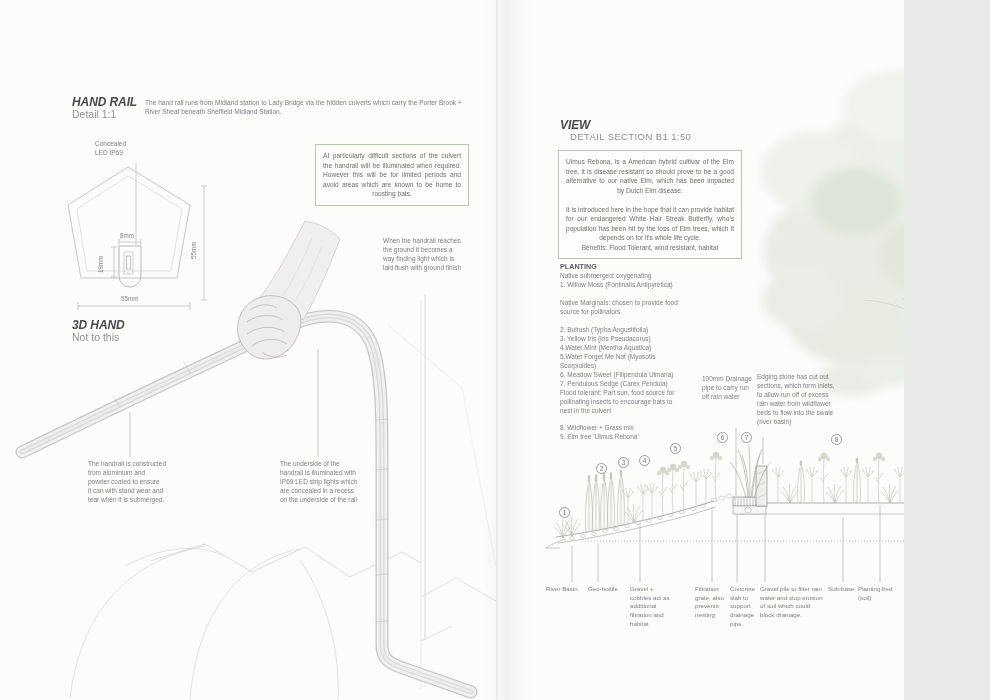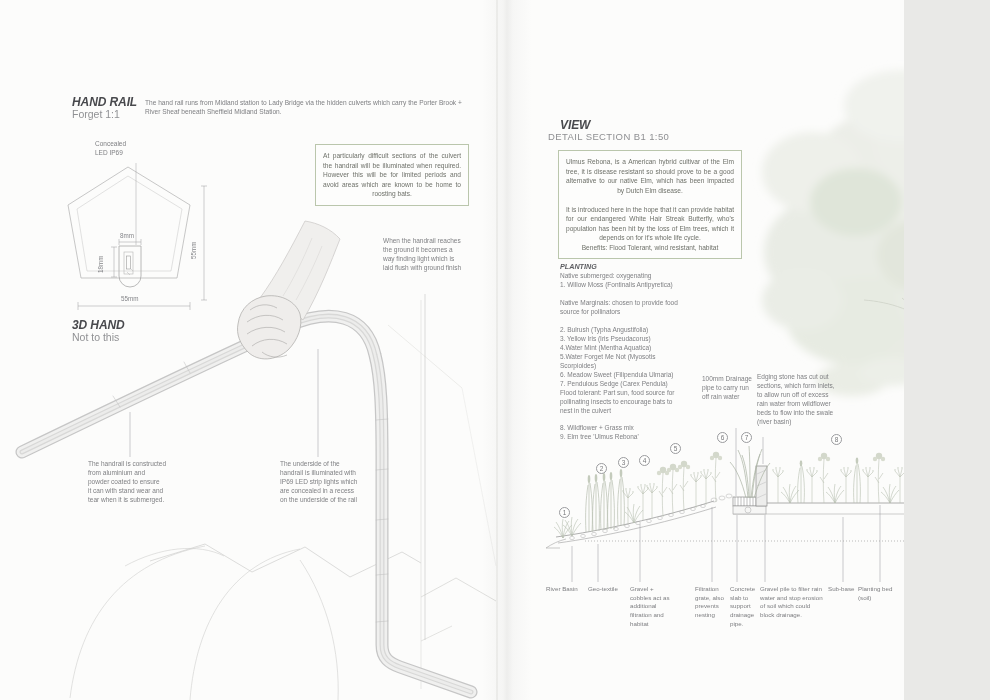--- a/index.html
+++ b/index.html
@@ -20,21 +20,21 @@
     text-align:justify;text-align-last:center;white-space:pre-line;
   }
   .dim{font-size:6.3px;color:#85868a;}
   .rot{transform:rotate(-90deg);transform-origin:left bottom;}
   .callout{
     display:flex;align-items:center;justify-content:center;
     width:11px;height:11px;border:1px solid #9a9b9e;border-radius:50%;
     font-size:6.5px;color:#77787b;background:rgba(255,255,255,0.55);box-sizing:border-box;
   }
   .blabel{font-size:6.2px;line-height:1.4;color:#7d7e81;}
-  .planting-title{font-size:7.2px;font-weight:bold;font-style:italic;color:#5c5d61;}
+  .planting-title{font-size:7.2px;font-weight:bold;color:#5c5d61;}
   .fold{
     background:linear-gradient(90deg,rgba(110,110,105,0) 0%,rgba(110,110,105,0.05) 42%,
       rgba(110,110,105,0.10) 50%,rgba(110,110,105,0.04) 62%,rgba(110,110,105,0) 100%);
   }
 </style>
 </head>
 <body>
 
 <div id="board">
 
@@ -274,21 +274,21 @@
         <use href="#fluff" x="933" y="503"></use>
         <use href="#tuft" x="944" y="503"></use>
         <use href="#umbel" x="953" y="503"></use>
       </g>
     </g>
   </svg>
 
   <div class="abs fold" style="left:482px;top:0;width:50px;height:700px"></div>
 
   <div class="abs h1" style="left:72px;top:95px">HAND RAIL</div>
-  <div class="abs h2" style="left:72px;top:108px">Forget 1:1</div>
+  <div class="abs h2" style="left:72px;top:108px">Detail 1:1</div>
   <div class="abs body-para" style="left:145px;top:98px;width:320px">The hand rail runs from Midland station to Lady Bridge via the hidden culverts which carry the Porter Brook + River Sheaf beneath Sheffield Midland Station.</div>
 
   <div class="abs greenbox" style="left:315px;top:144px;width:138px">At particularly difficult sections of the culvert the handrail will be illuminated when required. However this will be for limited periods and avoid areas which are known to be home to roosting bats.</div>
 
   <div class="abs body-xs" style="left:95px;top:140px">Concealed
 LED IP69</div>
 
   <div class="abs dim" style="left:120px;top:232px">8mm</div>
   <div class="abs dim rot" style="left:104px;top:266px">18mm</div>
   <div class="abs dim" style="left:121px;top:295px">55mm</div>
@@ -306,21 +306,21 @@
 powder coated to ensure
 it can with stand wear and
 tear when it is submerged.</div>
   <div class="abs body-xs" style="left:280px;top:460px;width:112px">The underside of the
 handrail is illuminated with
 IP69 LED strip lights which
 are concealed in a recess
 on the underside of the rail</div>
 
   <div class="abs h1" style="left:560px;top:118px">VIEW</div>
-  <div class="abs h2b" style="left:548px;top:131px">DETAIL SECTION B1 1:50</div>
+  <div class="abs h2b" style="left:570px;top:131px">DETAIL SECTION B1 1:50</div>
 
   <div class="abs greenbox" style="left:558px;top:150px;width:168px">Ulmus Rebona, is a American hybrid cultivar of the Elm tree, it is disease resistant so should prove to be a good alternative to our native Elm, which has been impacted by Dutch Elm disease.
 
 It is introduced here in the hope that it can provide habitat for our endangered White Hair Streak Butterfly, who's population has been hit by the loss of Elm trees, which it depends on for it's whole life cycle.
 Benefits: Flood Tolerant, wind resistant, habitat</div>
 
   <div class="abs planting-title" style="left:560px;top:262px">PLANTING</div>
   <div class="abs body-xs" style="left:560px;top:272px;width:200px">Native submerged: oxygenating
 1. Willow Moss (Fontinalis Antipyretica)
 

